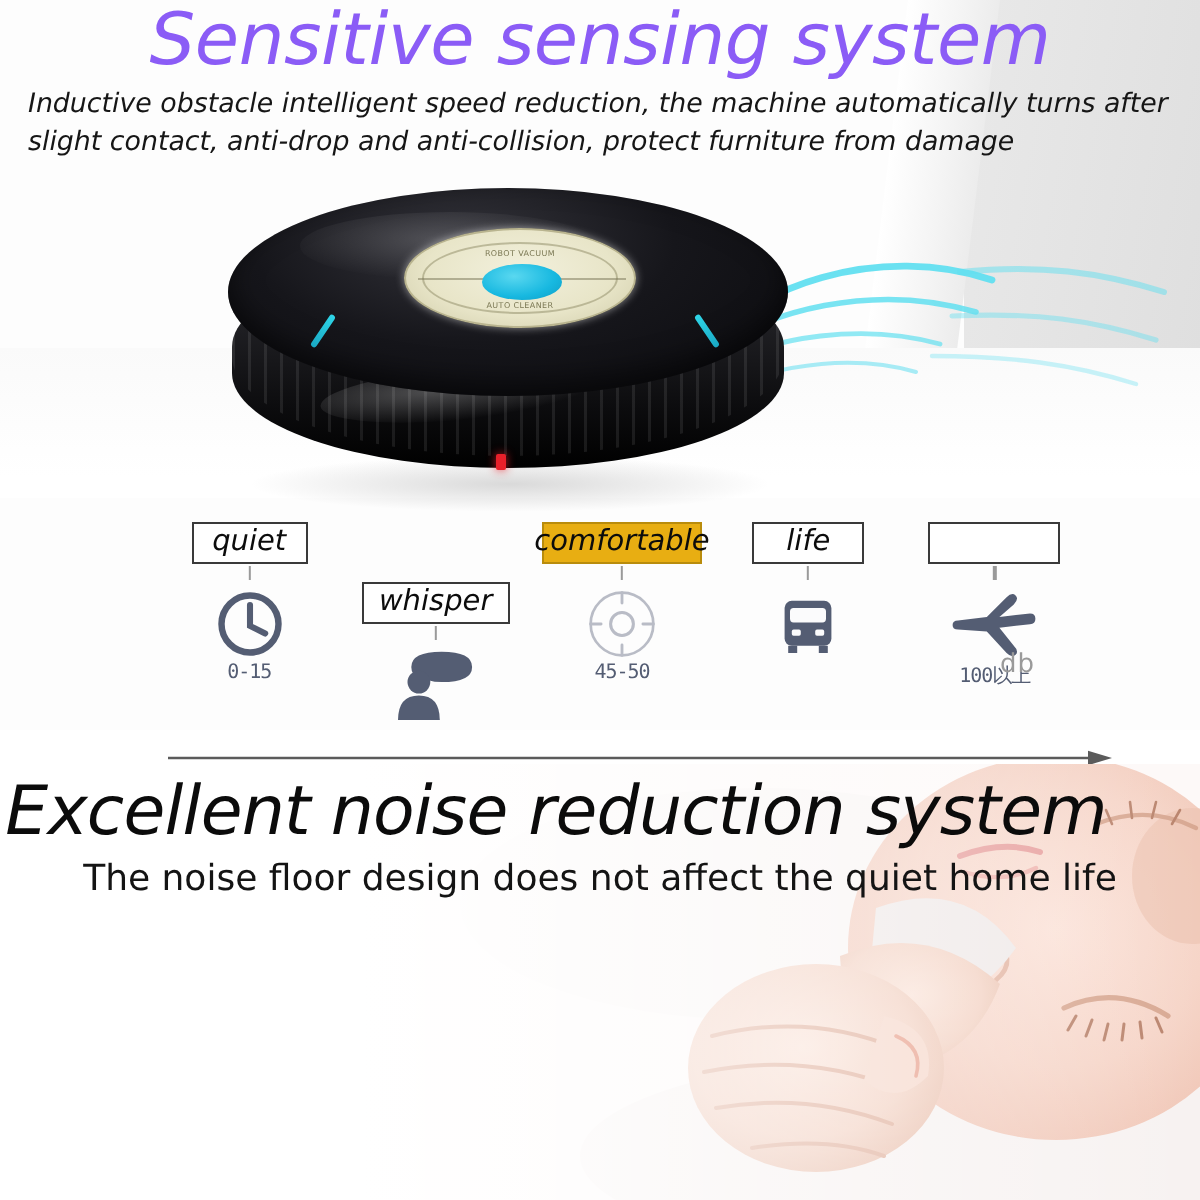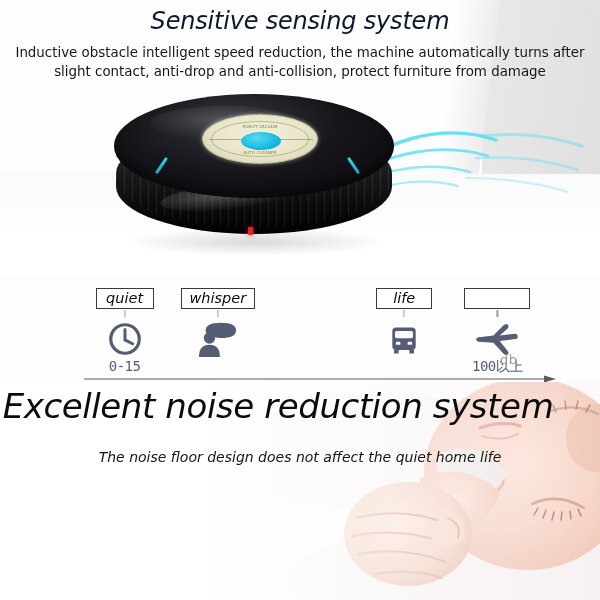--- a/index.html
+++ b/index.html
@@ -25,27 +25,27 @@
     transform:skewX(-7deg); transform-origin:top right;
   }
   .bg-floor {
     position:absolute; left:0; bottom:0; width:600px; height:92px;
     background:linear-gradient(to bottom,#fafafa 0%,#ffffff 70%);
   }
 
   .h1-title {
     position:absolute; left:0; top:2px; width:600px;
     text-align:center; font-style:italic; font-weight:400;
-    font-size:24px; line-height:38px; color:#0f172a;
+    font-size:36px; line-height:38px; color:#8b5cf6;
     letter-spacing:-0.2px; z-index:6;
   }
   .h1-sub {
     position:absolute; left:14px; top:44px; width:572px;
-    font-size:13.4px; line-height:18.5px;
-    color:#161616; text-align:center; z-index:6;
+    font-style:italic; font-size:13.4px; line-height:18.5px;
+    color:#161616; text-align:left; z-index:6;
   }
 
   
   .waves { position:absolute; left:330px; top:96px; width:270px; height:150px; z-index:2; }
 
   
   .robot { position:absolute; left:108px; top:88px; width:300px; height:175px; z-index:4; }
   .rb-shadow {
     position:absolute; left:16px; top:140px; width:262px; height:28px;
     background:radial-gradient(ellipse at center, rgba(130,130,130,.30) 0%, rgba(160,160,160,0) 70%);
@@ -112,21 +112,21 @@
   }
   .rb-cyan.l { left:46px; top:62px; transform:rotate(34deg); }
   .rb-cyan.r { left:238px; top:62px; transform:rotate(-34deg); }
   .rb-led {
     position:absolute; left:140px; top:139px; width:5px; height:8px;
     border-radius:1px; background:#e8202a; box-shadow:0 0 5px rgba(232,32,42,.85);
   }
 
   
   .sec-scale {
-    position:absolute; left:0; top:276px; width:600px; height:116px;
+    position:absolute; left:0; top:249px; width:600px; height:116px;
     background:#fdfdfd;
   }
   .scale-row {
     position:absolute; left:78px; top:10px; width:466px; height:106px;
   }
   .nstep { position:absolute; top:0; width:110px; text-align:center; }
   .nstep .boxwrap { position:relative; height:24px; }
   .nstep .nbox {
     position:absolute; left:50%; transform:translateX(-50%);
     top:2px; height:21px;
@@ -141,21 +141,21 @@
   .nstep .tick {
     position:absolute; left:50%; transform:translateX(-50%);
     top:24px; width:1.2px; height:7px; background:#9a9a9a;
   }
   .nstep .nicon {
     position:absolute; left:0; top:32px; width:110px; height:40px;
   }
   .nstep .nnum {
     position:absolute; left:0; top:72px; width:110px; text-align:center;
     font-family:"DejaVu Sans Mono", monospace;
-    font-size:14px; letter-spacing:-.5px; color:#545d73;
+    font-size:10px; letter-spacing:-.5px; color:#545d73;
   }
   .db-unit {
     position:absolute; left:500px; top:76px;
     font-size:13px; color:#9a9a9a; letter-spacing:.5px;
   }
   .axis { position:absolute; left:84px; top:374px; width:472px; height:10px; }
 
   
   .sec-quiet {
     position:absolute; left:0; top:382px; width:600px; height:218px;
@@ -163,22 +163,22 @@
   }
   .baby {
     position:absolute; right:0; top:0; width:420px; height:218px;
   }
   .h2-title {
     position:absolute; left:0; top:4px; width:556px; text-align:center;
     font-style:italic; font-weight:400; font-size:34px; line-height:40px;
     color:#0b0b0b; letter-spacing:-.4px; z-index:8;
   }
   .h2-sub {
-    position:absolute; left:0; top:66px; width:600px; text-align:center;
-    font-style:italic; font-size:14px; line-height:19px; color:#141414; z-index:8;
+    position:absolute; left:0; top:48px; width:600px; text-align:center;
+    font-size:18px; line-height:19px; color:#141414; z-index:8;
   }
 </style>
 </head>
 <body>
 
 <div class="page">
 
   <div class="sec-sensing">
 
     <div class="bg-wall"></div>
@@ -230,33 +230,53 @@
      </div>
      <div class="tick"></div>
      <div class="nicon" style="display: flex; align-items: flex-end; justify-content: center;">
             <svg viewBox="0 0 40 40" width="38" height="38">
               <circle cx="20" cy="20" r="15" fill="none" stroke="#545d73" stroke-width="3.4"></circle>
               <path d="M20 10 V21 L28 25" fill="none" stroke="#545d73" stroke-width="3.2" stroke-linecap="round"></path>
             </svg>
           </div>
      <div class="nnum">0-15</div>
         </div>
-        <div class="nstep" style="left: 84.8px;">
+        <div class="nstep" style="left: 84.8px; margin-top: 30px;">
           <div class="boxwrap">
        <div class="nbox" style="width:74px"></div>
        <div class="nlabel">whisper</div>
      </div>
      <div class="tick"></div>
      <div class="nicon" style="display: flex; align-items: flex-end; justify-content: center;">
             <svg viewBox="0 0 46 40" width="44" height="38">
               <path d="M26 3 q16 0 16 8 q0 8 -16 8 q-4 0 -7 -1 l-7 5 l2 -6 q-4 -2 -4 -6 q0 -8 16 -8 z" fill="#545d73"></path>
               <circle cx="14" cy="19" r="6" fill="#545d73"></circle>
               <path d="M3 39 q0 -13 11 -13 q11 0 11 13 z" fill="#545d73"></path>
             </svg>
           </div>
+        </div>
+        <div class="nstep hl" style="left: 178px;">
+          <div class="boxwrap">
+       <div class="nbox" style="width:80px"></div>
+       <div class="nlabel">comfortable</div>
+     </div>
+     <div class="tick"></div>
+     <div class="nicon" style="display: flex; align-items: flex-end; justify-content: center;">
+            <svg viewBox="0 0 40 40" width="38" height="38">
+              <circle cx="20" cy="20" r="16.5" fill="none" stroke="#b9bcc6" stroke-width="1.4"></circle>
+              <circle cx="20" cy="20" r="6" fill="none" stroke="#b9bcc6" stroke-width="1.6"></circle>
+              <g stroke="#b9bcc6" stroke-width="1.5" stroke-linecap="round">
+                <path d="M20 3.5 V9"></path>
+                <path d="M36.5 20 H31"></path>
+                <path d="M20 36.5 V31"></path>
+                <path d="M3.5 20 H9"></path>
+              </g>
+            </svg>
+          </div>
+     <div class="nnum">45-50</div>
         </div>
         <div class="nstep" style="left: 271.2px;">
           <div class="boxwrap">
        <div class="nbox" style="width:56px"></div>
        <div class="nlabel">life</div>
      </div>
      <div class="tick"></div>
      <div class="nicon" style="display: flex; align-items: flex-end; justify-content: center;">
             <svg viewBox="0 0 40 40" width="36" height="36">
               <rect x="7" y="6" width="26" height="25" rx="4" fill="#545d73"></rect>

